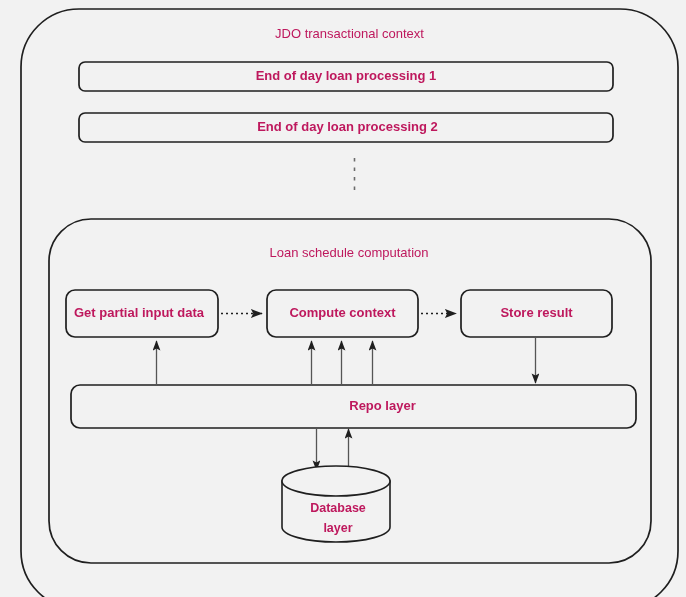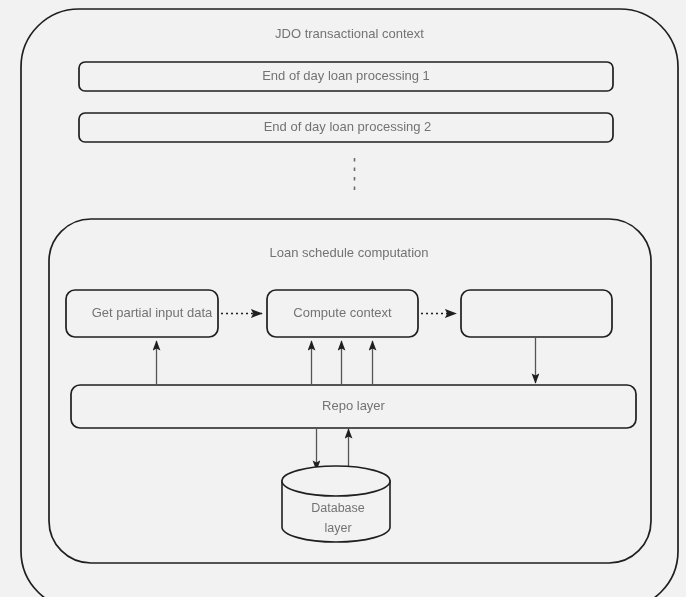--- a/index.html
+++ b/index.html
@@ -22,28 +22,28 @@
   }
   .svg-layer {
     position: absolute;
     left: 0; top: 0;
     width: 686px;
     height: 597px;
     pointer-events: none;
   }
   .node-text {
     position: absolute;
-    color: #737373;
+    color: #be185d;
     font-size: 13px;
     line-height: 16px;
     text-align: center;
     white-space: pre-line;
     pointer-events: auto;
   }
-  .box-label { font-size: 13px; }
+  .box-label { font-size: 13px; font-weight: bold; }
   .title-label { font-size: 13px; }
   .db-label { font-size: 12.5px; line-height: 20px; }
 </style>
 </head>
 <body>
 
 <div id="diagram-root">
 
   <svg class="svg-layer" viewBox="0 0 686 597" xmlns="http://www.w3.org/2000/svg">
     <defs>
@@ -91,23 +91,24 @@
   </svg>
 
   <div class="node-text title-label" style="left:21px; top:26px; width:657px;">JDO transactional context</div>
 
   <div class="node-text box-label" style="left:79px; top:68px; width:534px;">End of day loan processing 1</div>
 
   <div class="node-text box-label" style="left:74px; top:119px; width:547px;">End of day loan processing 2</div>
 
   <div class="node-text title-label" style="left:49px; top:245px; width:600px;">Loan schedule computation</div>
 
-  <div class="node-text box-label" style="left:76px; top:305px; width:152px;text-align:center;">Get partial input data</div>
+  <div class="node-text box-label" style="left:63px; top:305px; width:152px;text-align:center;">Get partial input data</div>
 
   <div class="node-text box-label" style="left:267px; top:305px; width:151px;">Compute context</div>
 
+  <div class="node-text box-label" style="left:461px; top:305px; width:151px;">Store result</div>
 
-  <div class="node-text box-label" style="left:71px; top:398px; width:565px;">Repo layer</div>
+  <div class="node-text box-label" style="left:71px; top:398px; width:565px;padding-left:29px;">Repo layer</div>
 
-  <div class="node-text db-label" style="left:282px; top:498px; width:112px;">Database
+  <div class="node-text db-label" style="left:282px; top:498px; width:112px;font-weight:bold;">Database
 layer</div>
 
 </div>
 
 </body></html>

